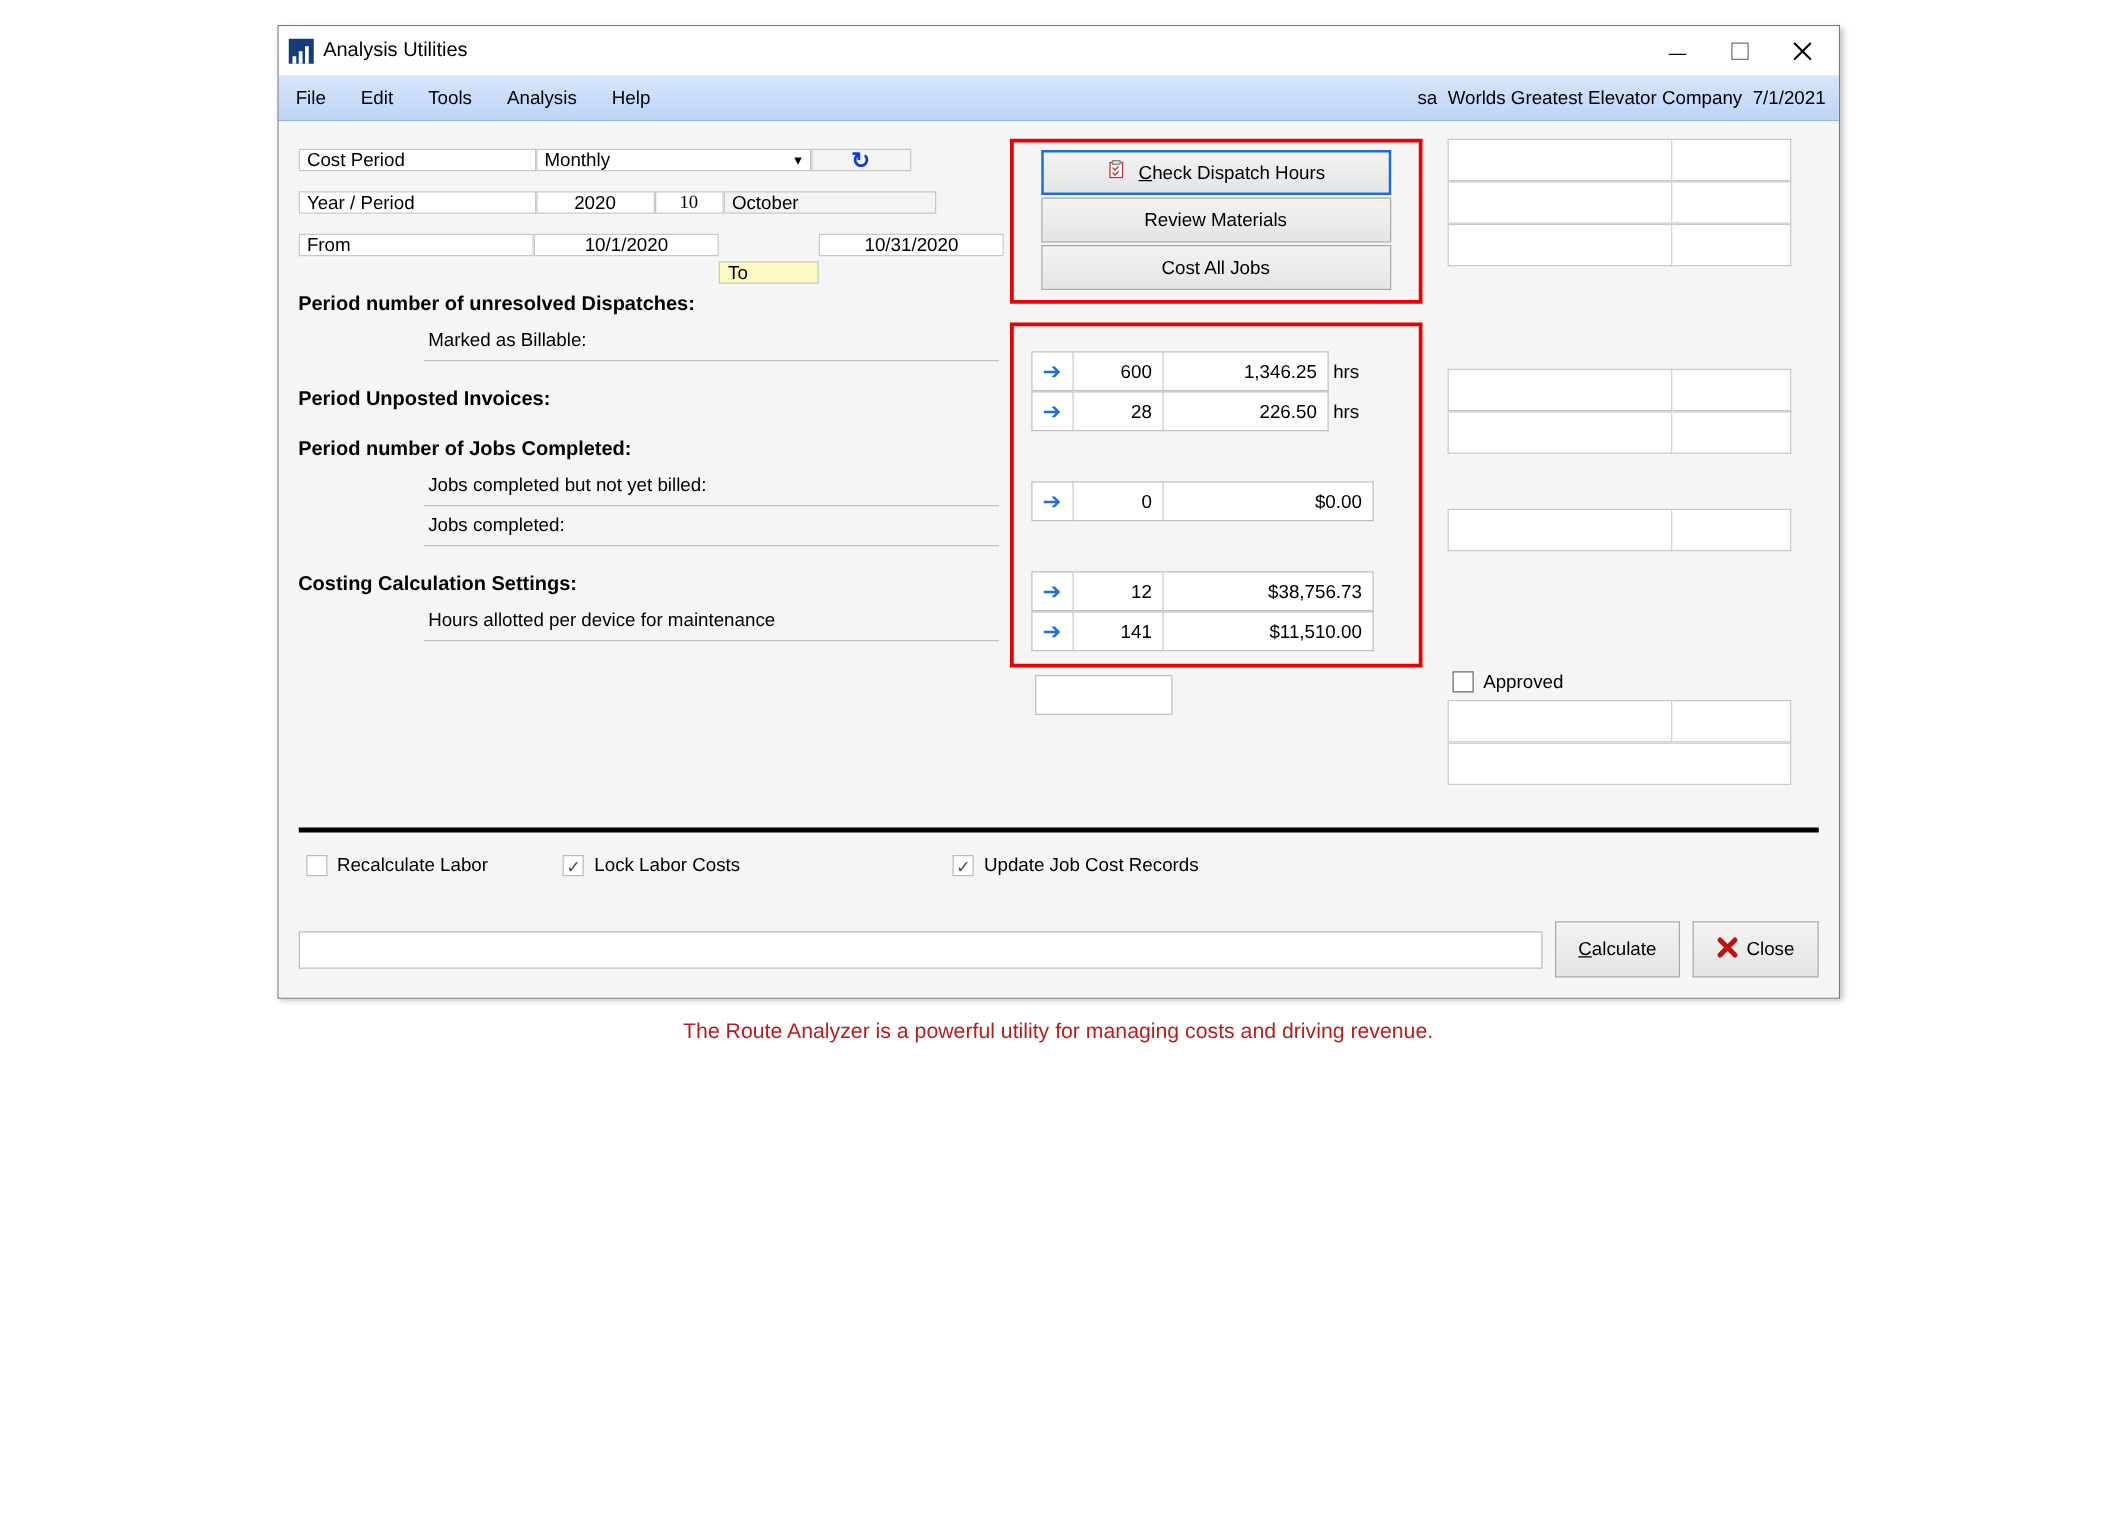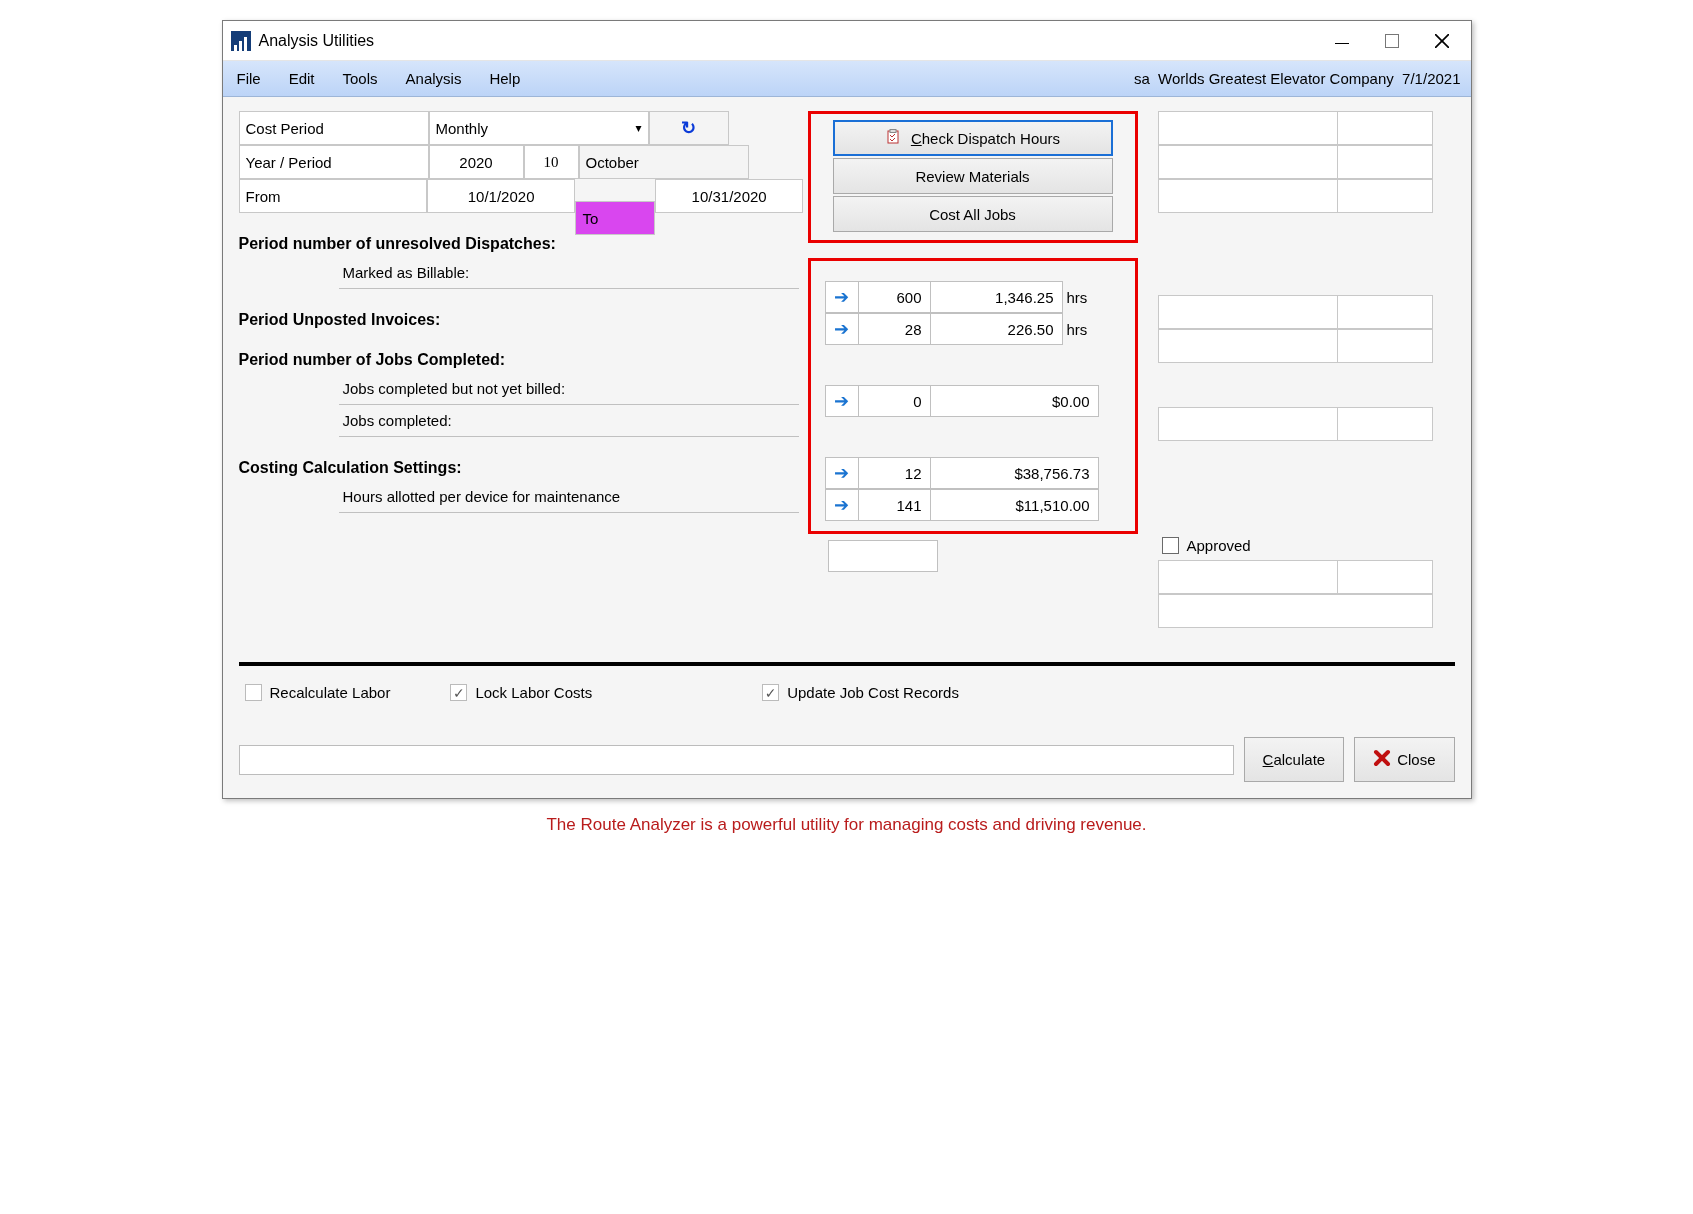--- a/index.html
+++ b/index.html
@@ -62,29 +62,29 @@
     padding: 14px 16px 16px 16px;
     background: #f5f5f5;
   }
   .leftcol { width: 565px; }
   .midcol { width: 330px; margin-left: 4px; }
   .rightcol { flex: 1; margin-left: 20px; }
   
   .cp-row { display:flex; align-items:center; height:34px; }
   .cp-label { width: 190px; font-size:15px; padding-left:2px; border:1px solid #c8c8c8; border-right:none; background:#f4f4f4;}
   .cp-row:nth-child(1) .cp-label{ border-top:1px solid #c8c8c8;}
-  .cell { height:34px; border:1px solid #c8c8c8; background:#fff; display:flex; align-items:center; padding:0 6px; }
+  .cell { height:18px; border:1px solid #c8c8c8; background:#fff; display:flex; align-items:center; padding:0 6px; }
   .cp-select { width:220px; justify-content:space-between; }
   .cp-refresh { width:80px; justify-content:center; background:#f4f4f4; }
   .chev { font-size:12px; }
   .cp-year { width:95px; justify-content:center; }
   .cp-per { width:55px; justify-content:center;font-family:Liberation Serif, serif; }
   .cp-month { width:170px; background:#f4f4f4; }
   .cp-from { width:150px; justify-content:center; }
-  .cp-tolbl { width:80px; background:#d946ef;margin-top:44px; }
+  .cp-tolbl { width:80px; background:#fef9c3;margin-top:44px; }
   .cp-to { width:150px; justify-content:center; }
   
   .section-head { font-weight:bold; font-size:16px; margin-top:22px; margin-bottom:4px; }
   .sub-row { display:flex; align-items:center; height:32px; border-bottom:1px solid #c0c0c0; margin-left:100px; width:460px; }
   .sub-row .lbl { padding-left:4px; }
   .sub-row.noborder { border-bottom:none; }
   
   .redbox { border: 3px solid #ea0000; }
   .action-btn {
     height:36px; width:280px; margin: 2px auto;

